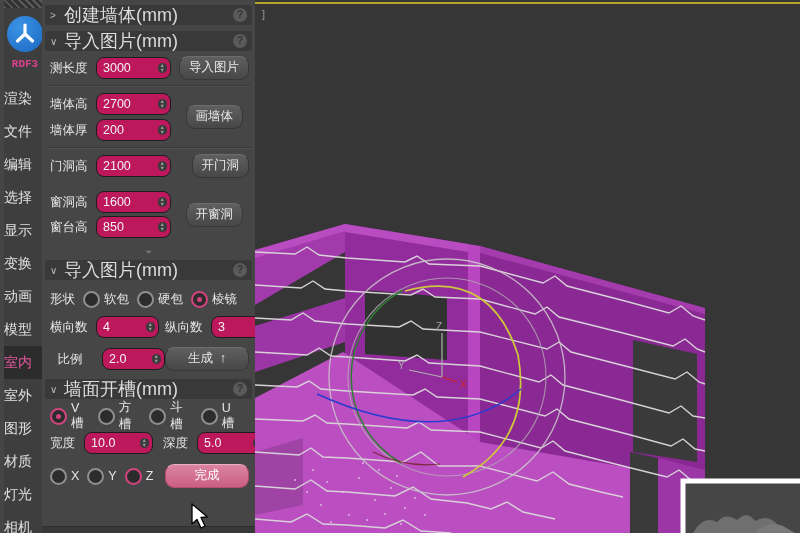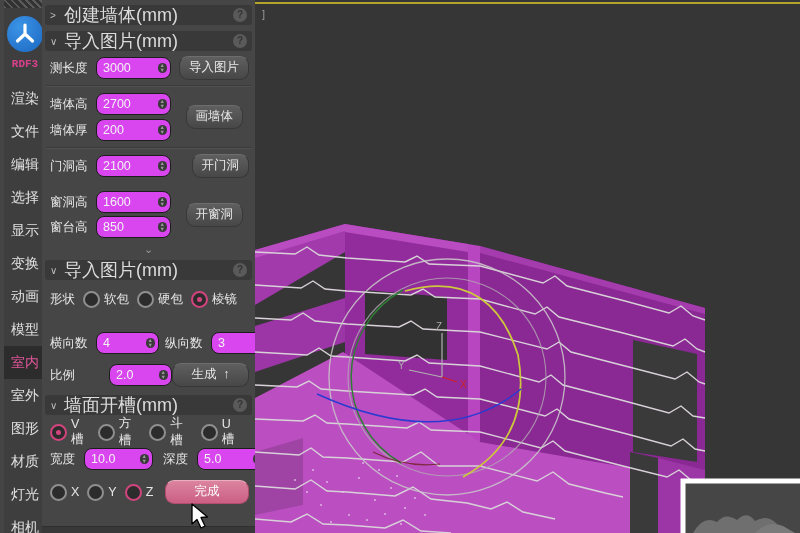--- a/index.html
+++ b/index.html
@@ -11,36 +11,36 @@
            border-right:1px solid #333;}
   .sidebar-hatch{position:absolute;left:0;top:0;width:42px;height:8px;
     background:repeating-linear-gradient(45deg,#5a5a5a 0 2px,#323232 2px 5px);}
   .logo{position:absolute;left:3px;top:16px;width:36px;height:36px;border-radius:50%;
         background:radial-gradient(circle at 35% 30%,#3b94e6,#1b67c0);display:flex;
         align-items:center;justify-content:center;}
   .brand{position:absolute;left:0;top:58px;width:42px;text-align:center;
          font-family:"Liberation Mono","DejaVu Sans Mono",monospace;
          font-weight:bold;font-size:11px;color:#d8418c;letter-spacing:0;}
   .nav{position:absolute;left:0;top:82px;width:42px;}
-  .nav-item{height:33px;line-height:33px;text-align:center;font-size:14px;color:#e0e0e0;
+  .nav-item{height:33px;line-height:33px;font-size:14px;color:#e0e0e0;
             cursor:default;}
   .nav-item.active{background:#2c2c2c;color:#e0559a;}
   
   .panel{position:absolute;left:42px;top:0;width:213px;height:533px;background:#464646;
          font-size:12.5px;color:#e6e6e6;}
   .sec-h{display:flex;align-items:center;height:20px;background:#393939;border-radius:3px;
          margin:0 3px;padding:0 5px;color:#dcdcdc;}
   .sec-h .car{width:14px;font-size:10px;color:#bbb;}
   .sec-h .t{flex:1;font-size:18px;}
   .help{width:14px;height:14px;border-radius:50%;background:#5a5a5a;color:#333;
         font-size:10px;font-weight:bold;text-align:center;line-height:14px;}
   .row{display:flex;align-items:center;margin:0 6px 0 8px;height:22px;}
   .lbl{width:46px;flex:none;}
   .lbl.w34{width:34px;}
-  .spin{display:flex;align-items:center;background:#d946ef;border:1px solid #1d1d1d;
+  .spin{display:flex;align-items:center;background:#be185d;border:1px solid #1d1d1d;
         border-radius:8px;height:20px;padding:0 3px 0 6px;color:#f2f2f2;}
   .spin .v{flex:1;font-size:12.5px;}
   .spin .ar{display:flex;flex-direction:column;justify-content:center;background:#3a3a3a;
             border-radius:5px;padding:0 2px;margin-left:3px;}
   .spin .ar span{font-size:5.5px;line-height:5px;color:#9a9a9a;}
   .w64{width:64px;flex:none;}
   .w52{width:52px;flex:none;}
   .w58{width:58px;flex:none;}
   .btn{background:linear-gradient(#5f5f5f,#474747);border:1px solid #383838;
        border-top-color:#6d6d6d;border-radius:9px;color:#e8e8e8;font-size:12.5px;
@@ -201,41 +201,41 @@
       <span class="radio"></span>
       <span class="rlbl">软包</span>
       <span class="radio"></span>
       <span class="rlbl">硬包</span>
       <span class="radio sel">
           <i class="dot"></i>
         </span>
       <span class="rlbl">棱镜</span>
     </div>
 
-    <div class="row" style="margin-top:22px">
+    <div class="row" style="margin-top:6px">
       <span class="lbl">横向数</span>
       <span class="spin w52">
         <span class="v">4</span>
         <span class="ar">
             <span>▲</span>
             <span>▼</span>
           </span>
       </span>
       <span class="lbl" style="margin-left:6px">纵向数</span>
       <span class="spin w52">
         <span class="v">3</span>
         <span class="ar">
             <span>▲</span>
             <span>▼</span>
           </span>
       </span>
     </div>
 
     <div class="row" style="margin-top:10px">
-      <span class="lbl" style="width:40px;text-align:left;padding-right:19px">比例</span>
+      <span class="lbl" style="width:40px;text-align:center;padding-right:12px">比例</span>
       <span class="spin w52">
         <span class="v">2.0</span>
         <span class="ar">
             <span>▲</span>
             <span>▼</span>
           </span>
       </span>
       <span style="flex:1"></span>
       <span class="btn" style="width:76px">
         <span>生成</span>

